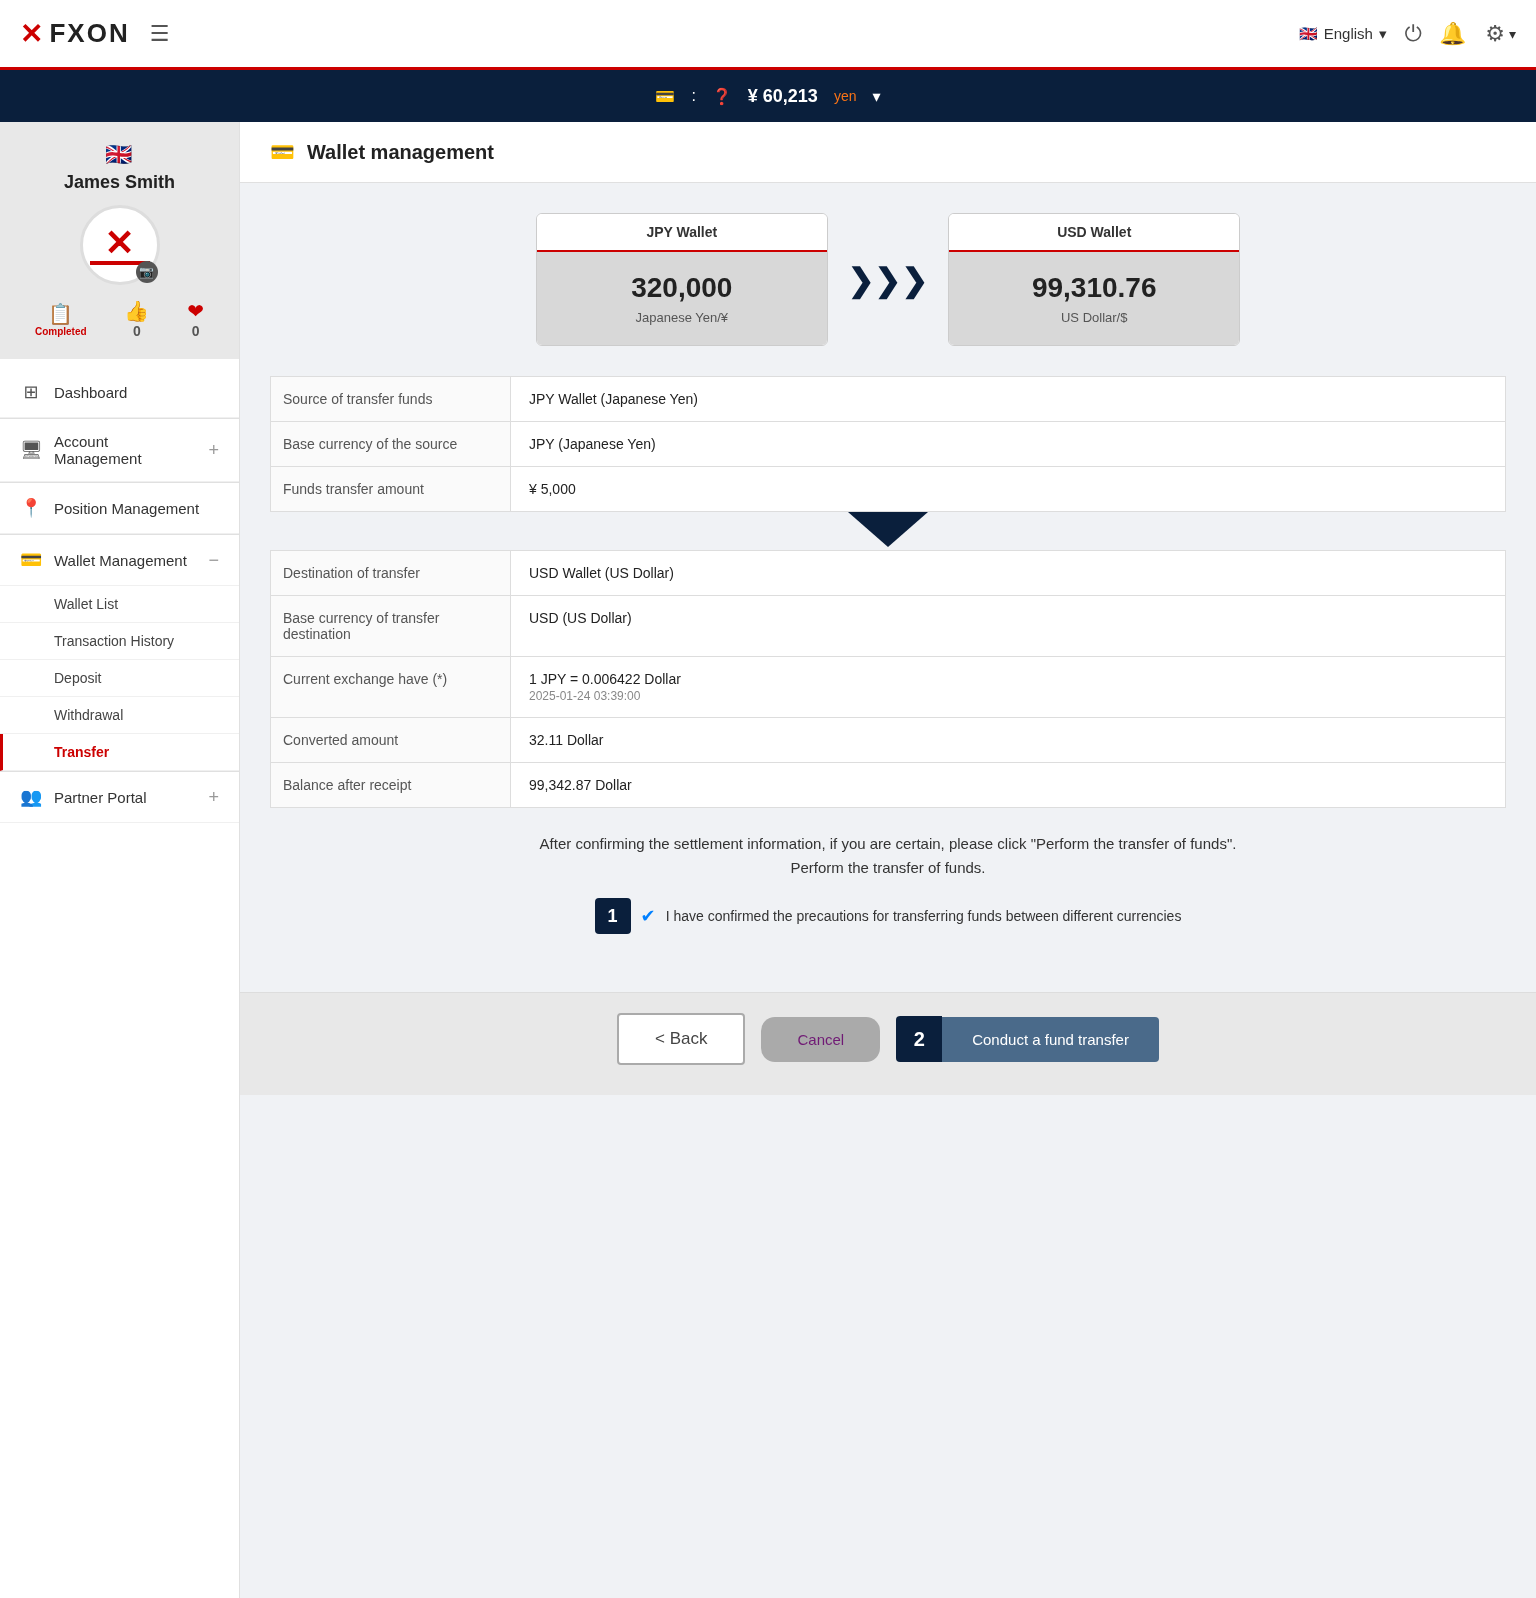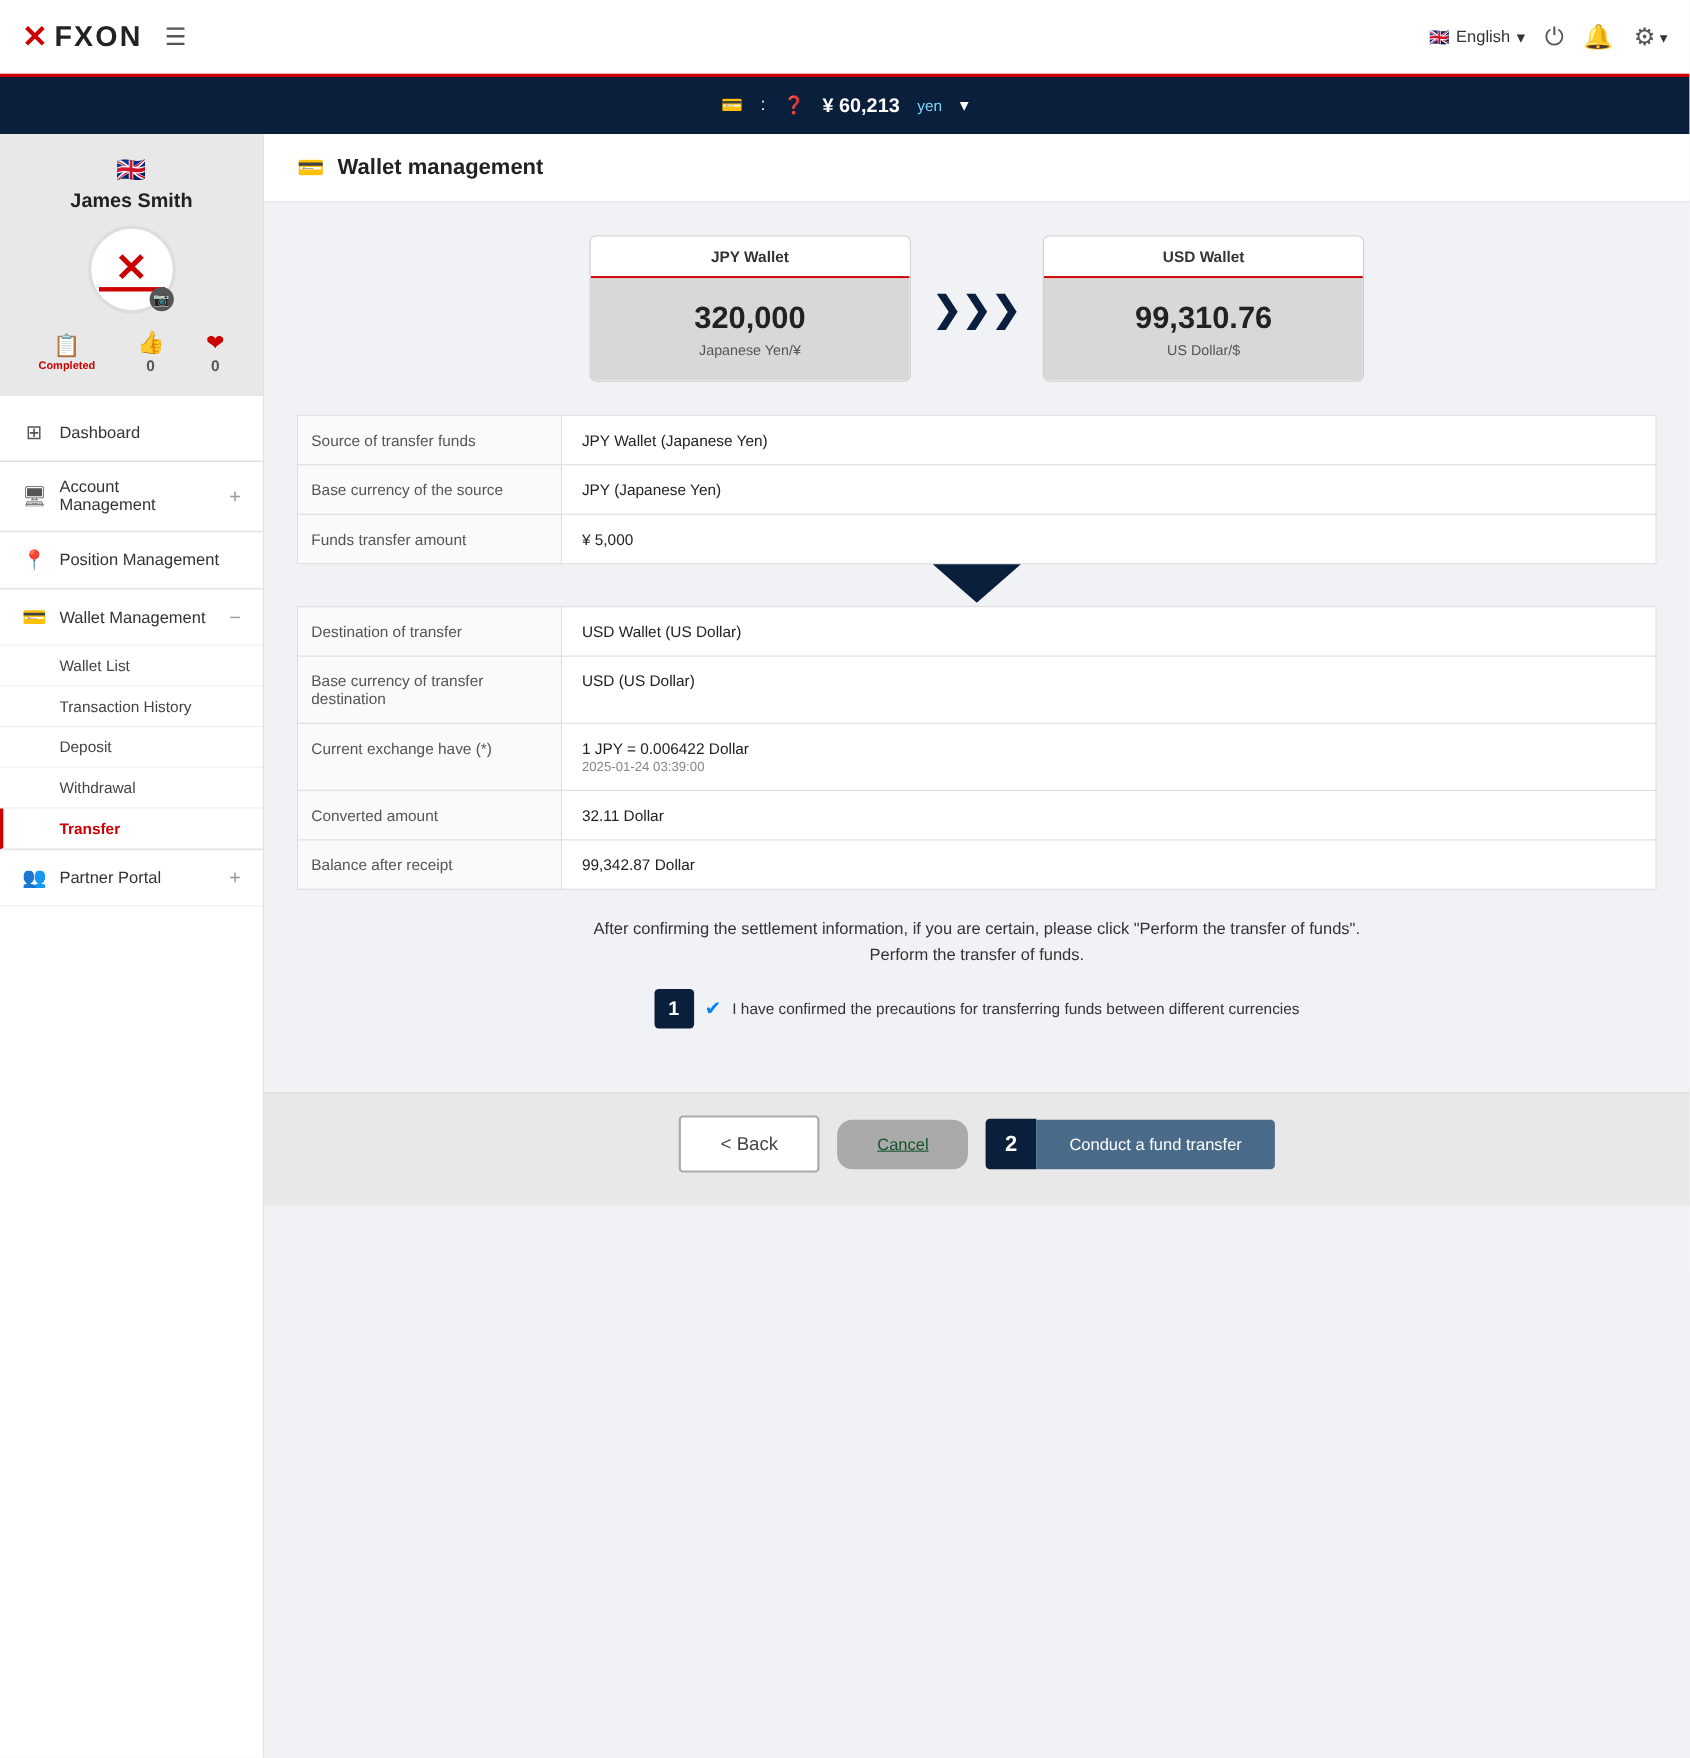--- a/index.html
+++ b/index.html
@@ -22,21 +22,21 @@
     .nav-icon { font-size: 22px; color: #555; cursor: pointer; }
     .gear-wrap { display: flex; align-items: center; gap: 4px; cursor: pointer; }
 
     
     .sub-nav {
       background: #0a1f3c; color: #fff; height: 52px;
       display: flex; align-items: center; justify-content: center;
       gap: 16px; font-size: 16px;
     }
     .sub-nav-balance { font-size: 18px; font-weight: bold; }
-    .sub-nav-currency { font-size: 14px; color: #7dd3fc; }
+    .sub-nav-currency { font-size: 14px; color: #f97316; }
 
     
     .layout { display: flex; min-height: calc(1598px - 122px); }
 
     
     .sidebar {
       width: 240px; background: #fff; border-right: 1px solid #e0e0e0;
       flex-shrink: 0; padding-bottom: 20px;
     }
     .sidebar-profile {
@@ -174,22 +174,22 @@
     
     .action-buttons-row {
       display: flex; align-items: center; justify-content: center; gap: 16px;
       padding: 20px 30px 30px 30px; background: #e8e8e8; border-top: 1px solid #ddd;
     }
     .btn-back {
       padding: 14px 36px; border: 2px solid #aaa; background: #fff;
       color: #444; font-size: 17px; cursor: pointer; border-radius: 4px;
     }
     .btn-cancel {
-      padding: 14px 36px; background: #aaa; color: #14532d;
-      border: none; font-size: 15px; cursor: pointer; border-radius: 14px; text-decoration: underline;
+      padding: 14px 36px; background: #aaa; color: #701a75;
+      border: none; font-size: 15px; cursor: pointer; border-radius: 14px;
     }
     .btn-conduct-wrap { display: flex; align-items: center; gap: 0; }
     .btn-step-badge {
       width: 46px; height: 46px; background: #0a1f3c; color: #fff;
       font-size: 20px; font-weight: bold; display: flex; align-items: center; justify-content: center;
       border-radius: 4px 0 0 4px;
     }
     .btn-conduct {
       padding: 14px 30px; background: #4a6a8a; color: #fff;
       border: none; font-size: 15px; cursor: pointer; border-radius: 0 4px 4px 0;

